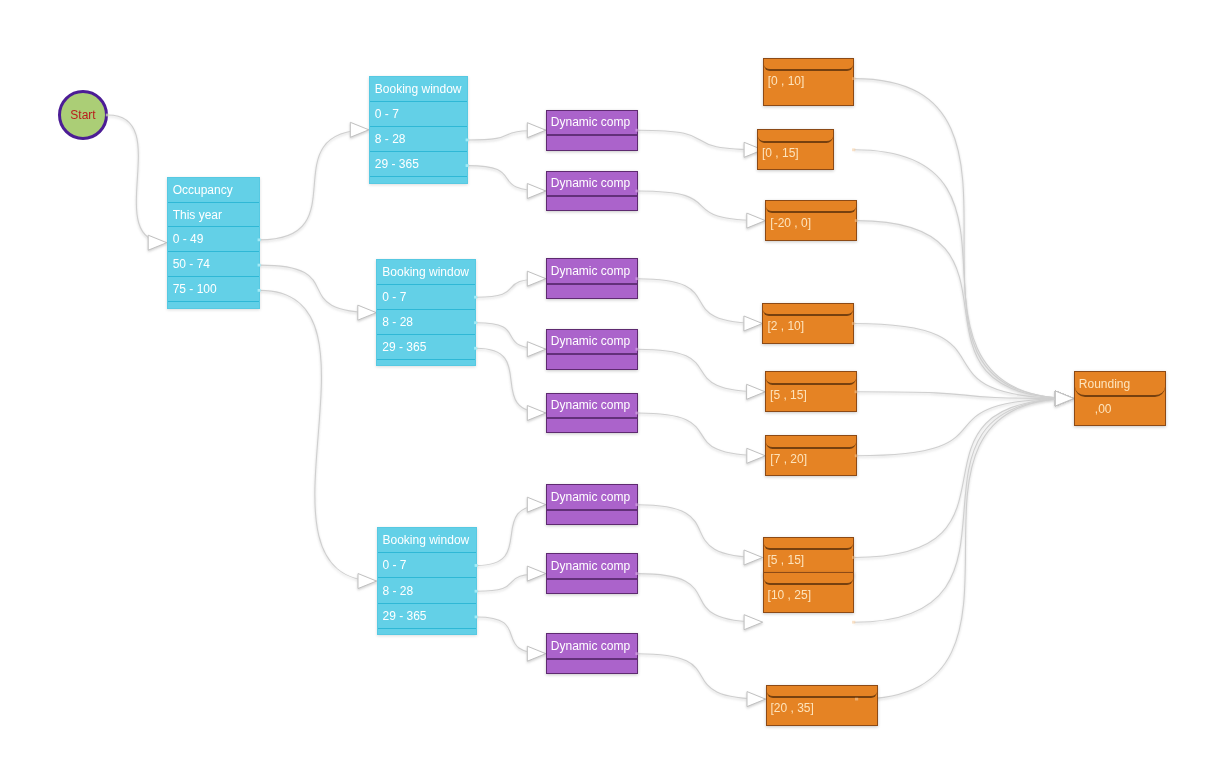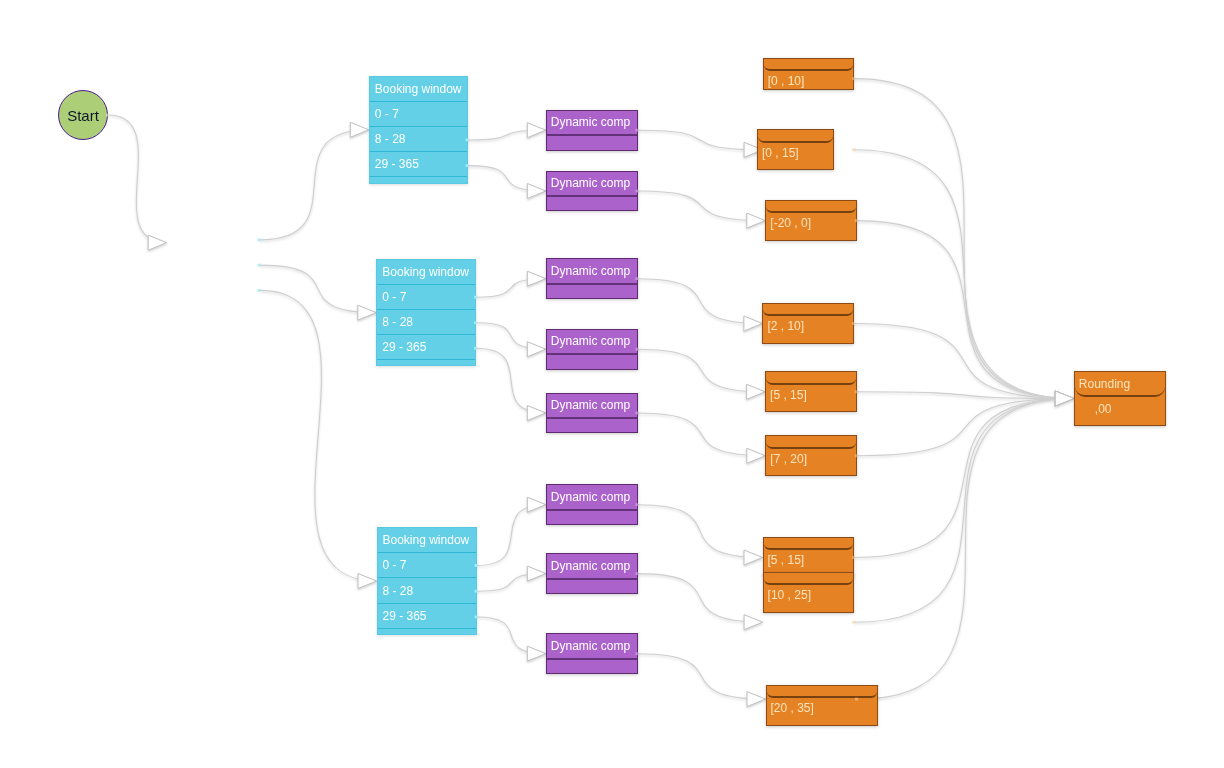--- a/index.html
+++ b/index.html
@@ -5,23 +5,23 @@
 <style>
   html,body{margin:0;padding:0;background:#fff;}
   body{width:1224px;height:768px;overflow:hidden;
        font-family:"Liberation Sans",sans-serif;}
   #canvas{position:relative;width:1224px;height:768px;background:#fff;}
   svg#edges{position:absolute;left:0;top:0;width:1224px;height:768px;}
   svg#handles{position:absolute;left:0;top:0;width:1224px;height:768px;pointer-events:none;z-index:5;}
   .node{position:absolute;box-sizing:border-box;}
 
   .start-node{border-radius:50%;background:#abce76;
-    border:1px solid #4c1d95;box-sizing:border-box;
+    border:3px solid #4c1d95;box-sizing:border-box;
     display:flex;align-items:center;justify-content:center;
-    color:#0f172a;font-size:15px;}
+    color:#b91c1c;font-size:12px;}
 
   .cyan-node{background:#63d0e7;display:flex;flex-direction:column;
     border:1px solid #57c9e2;box-sizing:border-box;
     box-shadow:0 1px 3px rgba(0,0,0,.14);}
   .cyan-node .row{color:#fff;font-size:12px;display:flex;align-items:center;
     padding-left:5px;box-sizing:border-box;border-bottom:1.2px solid #2fb8d6;}
   .cyan-node .strip{border-bottom:none;}
 
   .purple-node{background:#ab63cb;border:1px solid #5e2a70;
     box-shadow:0 1px 3px rgba(0,0,0,.22);display:flex;flex-direction:column;
@@ -137,20 +137,28 @@
       <rect x="851.9" y="322.1" width="3.2" height="2.8" fill="#f6cb9a" opacity="0.55"></rect>
       <rect x="854.6" y="390.40000000000003" width="3.2" height="2.8" fill="#f6cb9a" opacity="0.55"></rect>
       <rect x="854.8" y="454.40000000000003" width="3.2" height="2.8" fill="#f6cb9a" opacity="0.55"></rect>
       <rect x="852" y="556.1" width="3.2" height="2.8" fill="#f6cb9a" opacity="0.55"></rect>
       <rect x="852.1" y="620.8000000000001" width="3.2" height="2.8" fill="#f6cb9a" opacity="0.55"></rect>
       <rect x="855" y="697.7" width="3.2" height="2.8" fill="#f6cb9a" opacity="0.55"></rect>
     </svg>
 <div class="node start-node" style="left: 58px; top: 90px; width: 50px; height: 50px;">
       <span>Start</span>
     </div>
+    <div class="node cyan-node" style="left: 166.7px; top: 176.7px; width: 93.1px; height: 132px;">
+      <div class="row" style="height: 25.26px;">Occupancy</div>
+      <div class="row" style="height: 25.26px;">This year</div>
+      <div class="row" style="height: 25.26px;">0 - 49</div>
+      <div class="row" style="height: 25.26px;">50 - 74</div>
+      <div class="row" style="height: 25.26px;">75 - 100</div>
+      <div class="row strip" style="height: 5.7px;"></div>
+    </div>
     <div class="node cyan-node" style="left: 368.8px; top: 75.8px; width: 99px; height: 108px;">
       <div class="row" style="height: 25.65px;">Booking window</div>
       <div class="row" style="height: 25.65px;">0 - 7</div>
       <div class="row" style="height: 25.65px;">8 - 28</div>
       <div class="row" style="height: 25.65px;">29 - 365</div>
       <div class="row strip" style="height: 5.4px;"></div>
     </div>
     <div class="node cyan-node" style="left: 376.3px; top: 258.9px; width: 100px; height: 107.5px;">
       <div class="row" style="height: 25.525px;">Booking window</div>
       <div class="row" style="height: 25.525px;">0 - 7</div>
@@ -190,21 +198,21 @@
       <div class="body"></div>
     </div>
     <div class="node purple-node" style="left: 545.8px; top: 553.2px; width: 91.9px; height: 40.8px;">
       <div class="hdr" style="height: 25.4px;">Dynamic comp</div>
       <div class="body"></div>
     </div>
     <div class="node purple-node" style="left: 545.8px; top: 633.3px; width: 91.9px; height: 40.8px;">
       <div class="hdr" style="height: 25.4px;">Dynamic comp</div>
       <div class="body"></div>
     </div>
-    <div class="node orange-node" style="left: 762.7px; top: 58.1px; width: 91.7px; height: 32px;">
+    <div class="node orange-node" style="left: 762.7px; top: 58.1px; width: 91.7px; height: 48px;">
       <div class="hdr" style="height: 12.3px;"></div>
       <div class="body">[0 , 10]</div>
     </div>
     <div class="node orange-node" style="left: 757px; top: 129.3px; width: 77px; height: 41px;">
       <div class="hdr" style="height: 12.3px;"></div>
       <div class="body">[0 , 15]</div>
     </div>
     <div class="node orange-node" style="left: 765.3px; top: 200.1px; width: 91.7px; height: 41px;">
       <div class="hdr" style="height: 12.3px;"></div>
       <div class="body">[-20 , 0]</div>

